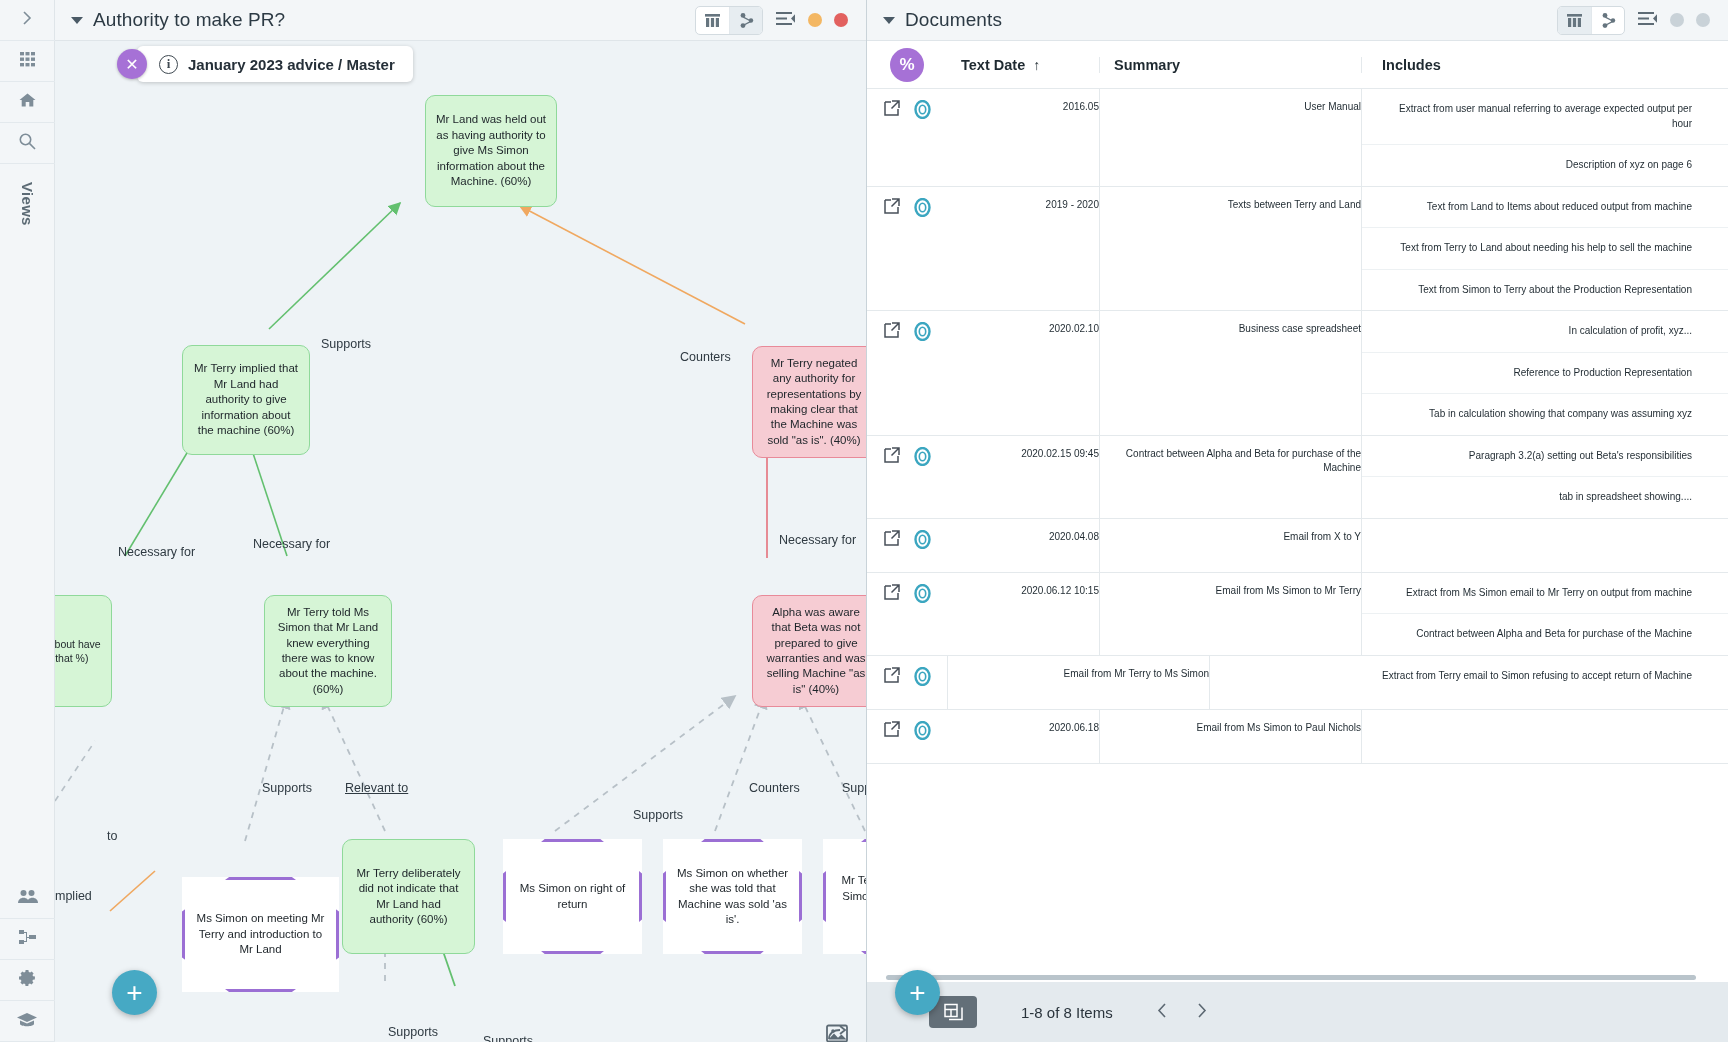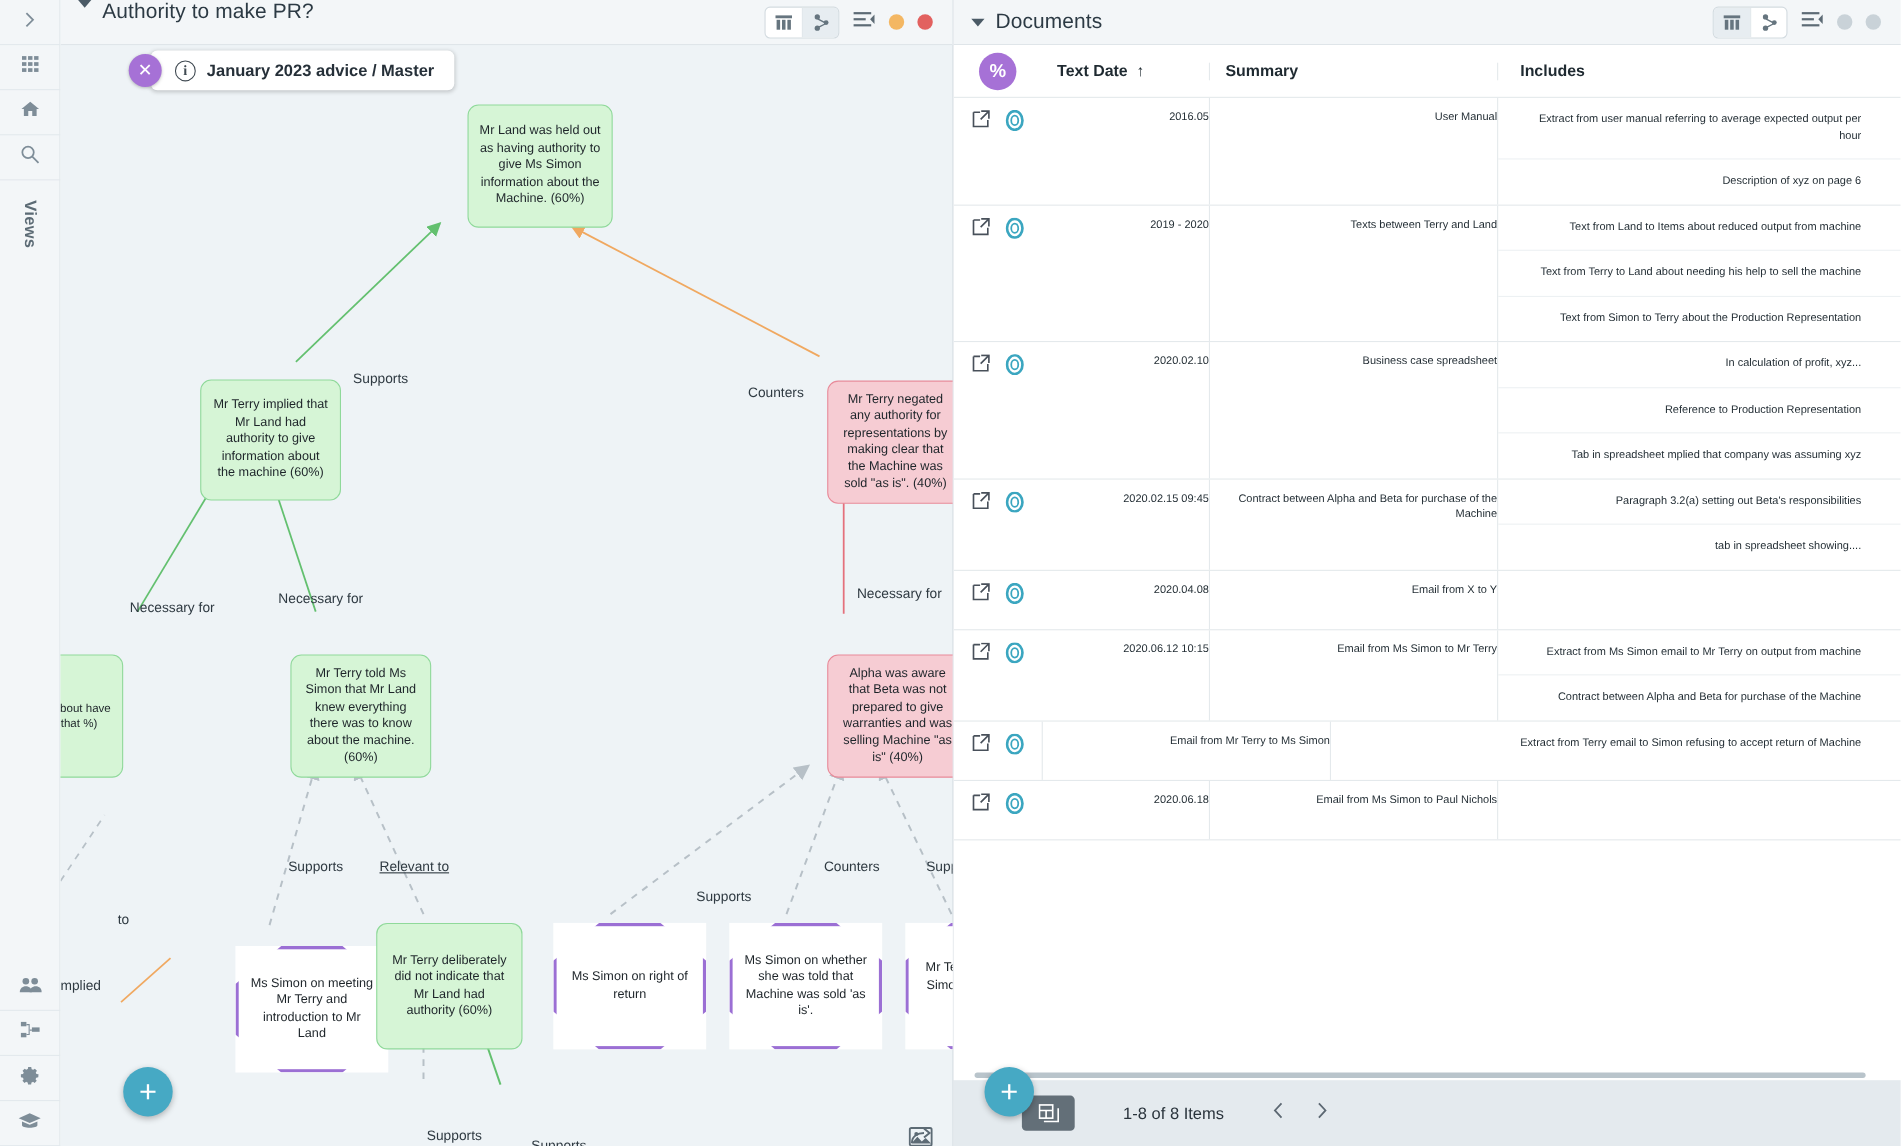--- a/index.html
+++ b/index.html
@@ -30,21 +30,21 @@
   .rail-spacer { flex: 1 1 auto; }
 
   
   .graph-panel {
     position: relative; width: 812px; height: 1042px; background: #eef3f6;
     flex: 0 0 812px; border-right: 1px solid #c9d3d9;
     overflow: hidden;
   }
   .panel-head {
     height: 41px; background: #f3f6f8; border-bottom: 1px solid #dfe5e9;
-    display: flex; padding: 0 10px; gap: 10px;
+    display: flex; align-items: center; padding: 0 10px; gap: 10px;
     position: relative; z-index: 30;
   }
   .caret {
     width: 0; height: 0; border-left: 6px solid transparent; border-right: 6px solid transparent;
     border-top: 7px solid #4a5a66; margin-left: 6px;
   }
   .panel-title { font-size: 19px; color: #2c3a44; font-weight: 400; letter-spacing: .1px; }
   .head-right { margin-left: auto; display: flex; align-items: center; gap: 12px; padding-right: 8px;}
   .seg {
     display: flex; border: 1px solid #d3dbe0; border-radius: 5px; overflow: hidden; background: #fff;
@@ -362,21 +362,21 @@
       </div>
 
       <div class="node pink" style="left:697px; top:554px; width:128px; height:112px;">
         <span>Alpha was aware that Beta was not prepared to give warranties and was selling Machine "as is" (40%)</span>
       </div>
 
       <div class="node green" style="left:-38px; top:554px; width:95px; height:112px; font-size:10.5px;">
         <span>and about have ad that %)</span>
       </div>
 
-      <div class="node oct" style="left:127px; top:819px; width:139px; height:115px;margin-left:32px;">
+      <div class="node oct" style="left:127px; top:836px; width:157px; height:115px;">
         <span class="oct-shape"></span>
         <span class="oct-label">Ms Simon on meeting Mr Terry and introduction to Mr Land</span>
       </div>
 
       <div class="node green" style="left:287px; top:798px; width:133px; height:115px;">
         <span>Mr Terry deliberately did not indicate that Mr Land had authority (60%)</span>
       </div>
 
       <div class="node oct" style="left:448px; top:798px; width:139px; height:115px;">
         <span class="oct-shape"></span>
@@ -540,21 +540,21 @@
           <span class="ic-ring"><svg width="17" height="19" viewBox="0 0 17 19">
                 <ellipse cx="8.5" cy="9.5" rx="7" ry="8.5" fill="none" stroke="#3ba6c0" stroke-width="2.4"></ellipse>
                 <ellipse cx="8.5" cy="9.5" rx="3.2" ry="4.3" fill="none" stroke="#3ba6c0" stroke-width="1.6"></ellipse>
               </svg></span>
         </div>
         <div class="c-date">2020.02.10</div>
         <div class="c-sum">Business case spreadsheet</div>
         <div class="c-inc">
           <div class="inc-item">In calculation of profit, xyz...</div>
           <div class="inc-item">Reference to Production Representation</div>
-          <div class="inc-item">Tab in spreadsheet mplied that company was assuming xyz</div>
+          <div class="inc-item">Tab in calculation showing that company was assuming xyz</div>
         </div>
       </div>
 
       <div class="row">
         <div class="c-icons">
           <span class="ic">
               <svg width="17" height="17" viewBox="0 0 17 17">
                 <path d="M2 2h6M2 2v13h13V9" fill="none" stroke="#48505a" stroke-width="1.5"></path>
                 <path d="M9 1h7v7M16 1l-7.5 7.5" fill="none" stroke="#48505a" stroke-width="1.5"></path>
               </svg>

